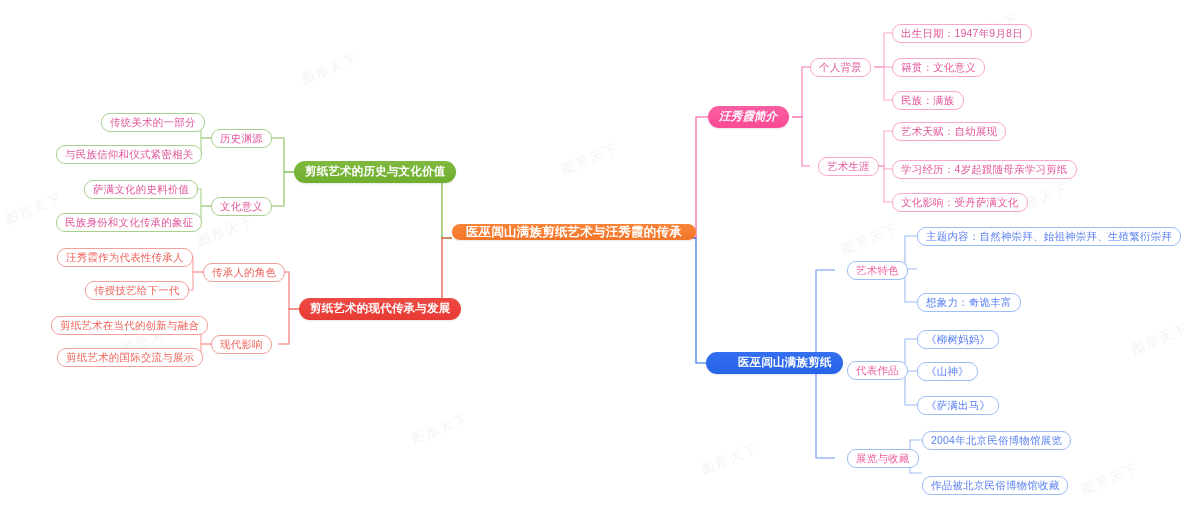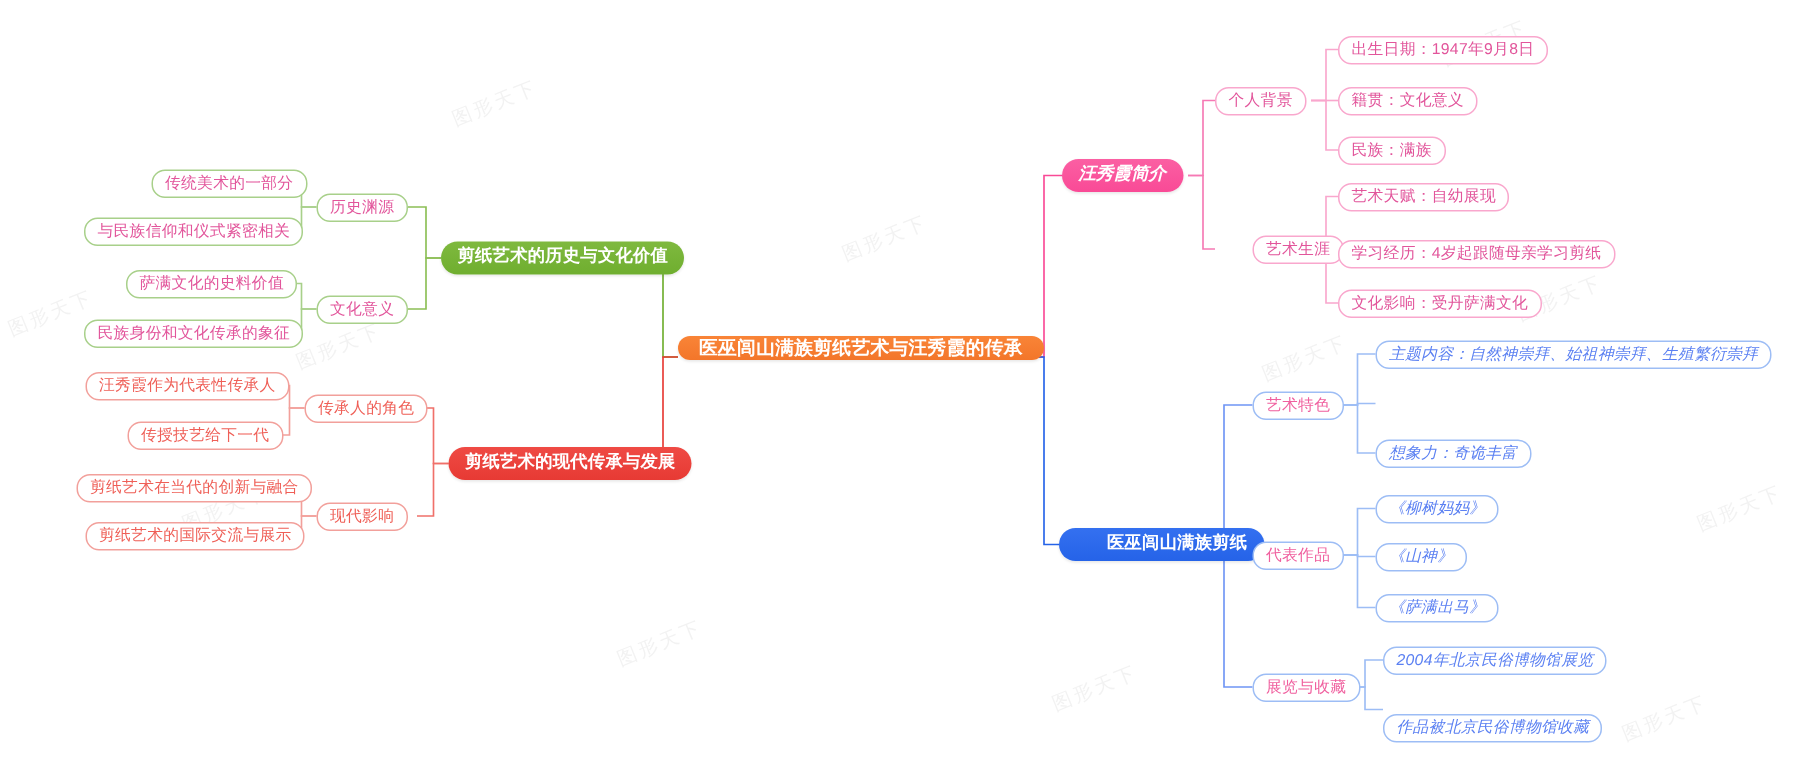--- a/index.html
+++ b/index.html
@@ -65,22 +65,22 @@
     background: #ffffff;
     border-width: 1px;
     border-style: solid;
     border-radius: 9px;
     font-size: 10.5px;
     padding: 0 8px;
     height: 19px;
   }
   .out-green { border-color: #a8d08a; color: #e2559b; }
   .out-red   { border-color: #f2a09b; color: #ef5f57; }
-  .out-blue  { border-color: #9dbdf5; color: #f0609f; }
-  .out-blue2 { border-color: #9dbdf5; color: #5b80f2; font-style: italic; }
+  .out-blue  { border-color: #9dbdf5; color: #f0609f; margin-left: 12px; }
+  .out-blue2 { border-color: #9dbdf5; color: #5b80f2; }
   .out-magenta { border-color: #f9a7cd; color: #e2559b; }
 
   
   .wm {
     position: absolute;
     color: rgba(150,150,150,0.12);
     font-size: 13px;
     letter-spacing: 2px;
     transform: rotate(-22deg);
     pointer-events: none;
@@ -223,21 +223,21 @@
   <div class="node node-out out-magenta" style="left:892px; top:23.5px;">
     <span>出生日期：1947年9月8日</span>
   </div>
   <div class="node node-out out-magenta" style="left:892px; top:57.5px;">
     <span>籍贯：文化意义</span>
   </div>
   <div class="node node-out out-magenta" style="left:892px; top:90.5px;">
     <span>民族：满族</span>
   </div>
 
-  <div class="node node-out out-magenta" style="left:835px; top:156.5px;justify-content:flex-end;">
+  <div class="node node-out out-magenta" style="left:818px; top:156.5px;justify-content:flex-end;">
     <span>艺术生涯</span>
   </div>
   <div class="node node-out out-magenta" style="left:892px; top:121.5px;">
     <span>艺术天赋：自幼展现</span>
   </div>
   <div class="node node-out out-magenta" style="left:892px; top:159.5px;">
     <span>学习经历：4岁起跟随母亲学习剪纸</span>
   </div>
   <div class="node node-out out-magenta" style="left:892px; top:192.5px;">
     <span>文化影响：受丹萨满文化</span>

